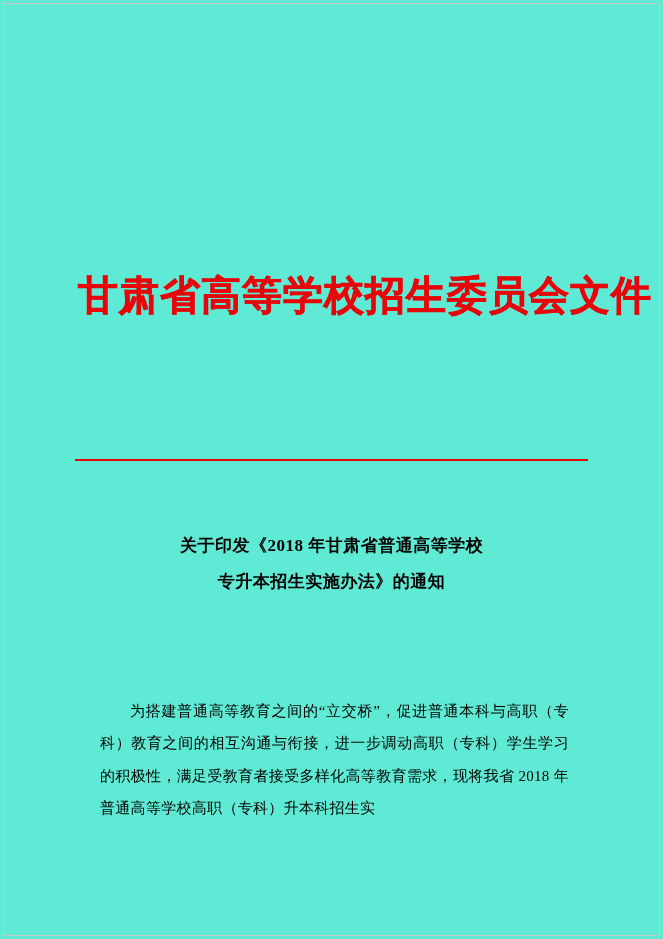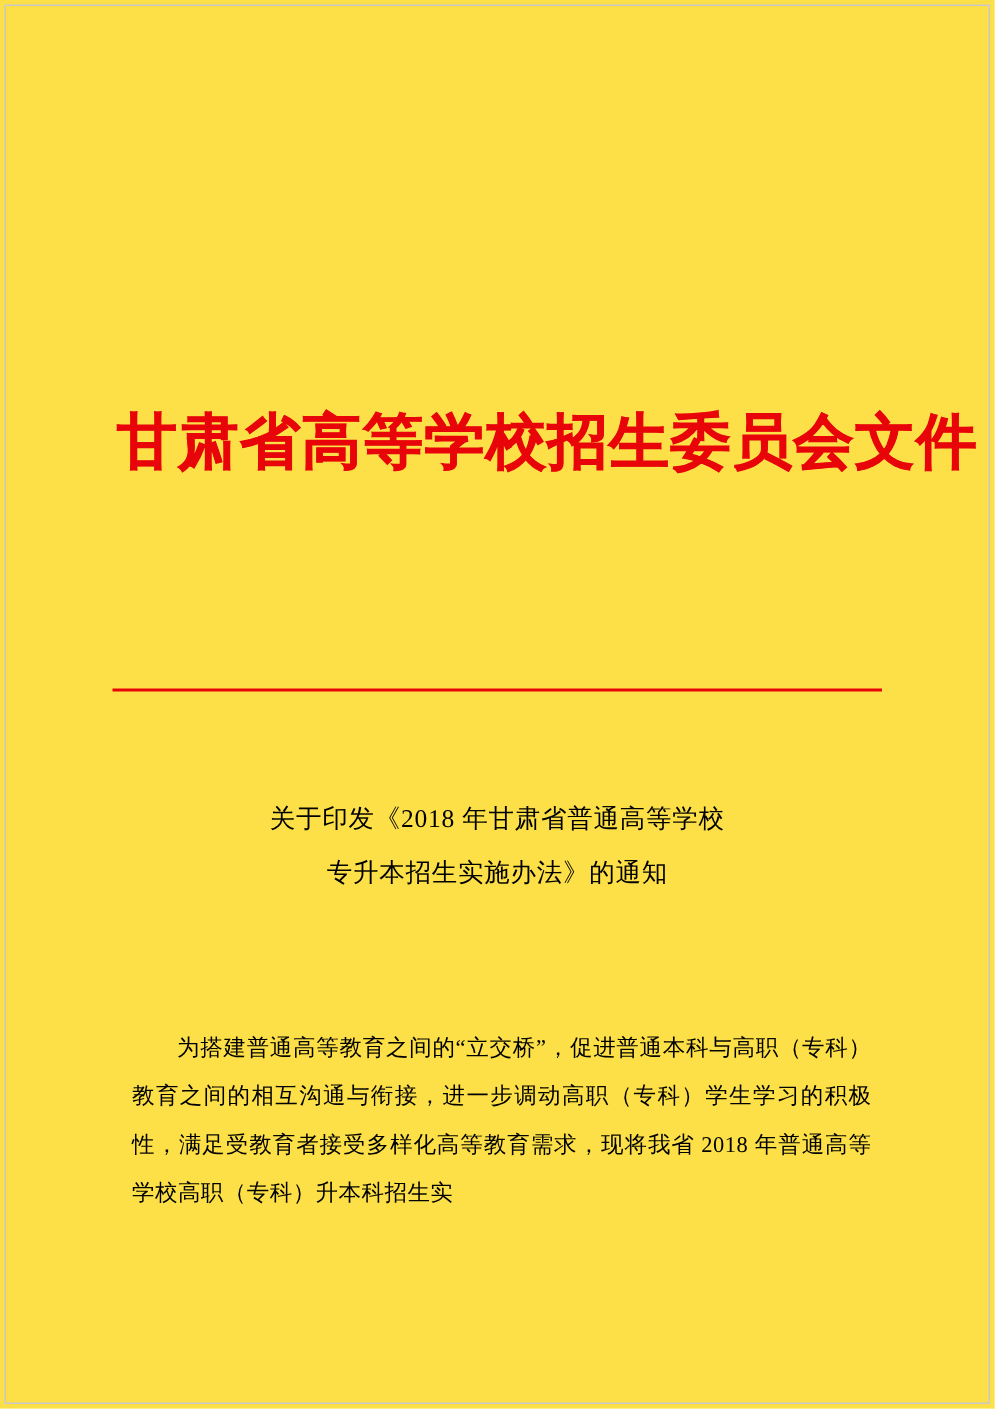--- a/index.html
+++ b/index.html
@@ -12,21 +12,21 @@
     height: 939px;
     font-family: "Liberation Serif", "DejaVu Serif", serif;
     color: #000000;
     overflow: hidden;
   }
   .page {
     position: relative;
     width: 663px;
     height: 939px;
     box-sizing: border-box;
-    background: #fde047;
+    background: #5eead4;
   }
   .page-border {
     position: absolute;
     left: 3px;
     top: 3px;
     right: 3px;
     bottom: 3px;
     border: 1px solid #c9c9c9;
     pointer-events: none;
   }
@@ -75,21 +75,21 @@
     background: #e8050a;
   }
 
   .subject {
     position: absolute;
     top: 528px;
     left: 0;
     right: 0;
     text-align: center;
     font-size: 17px;
-    font-weight: normal;
+    font-weight: bold;
     line-height: 2.1;
     color: #000;
     letter-spacing: 0.5px;
   }
   .subject div {
     white-space: nowrap;
   }
 
   .salutation {
     position: absolute;
@@ -104,21 +104,21 @@
     top: 683px;
     left: 8px;
     right: 2px;
     font-size: 15px;
     line-height: 2.15;
     text-align: justify;
     text-justify: inter-ideograph;
     letter-spacing: 0.3px;
   }
   .body-text p {
-    margin: 0;
+    margin: 12px;
     text-indent: 2em;
   }
 </style>
 </head>
 <body>
 
 <div class="page">
   <div class="page-border"></div>
 
   <div class="content">

